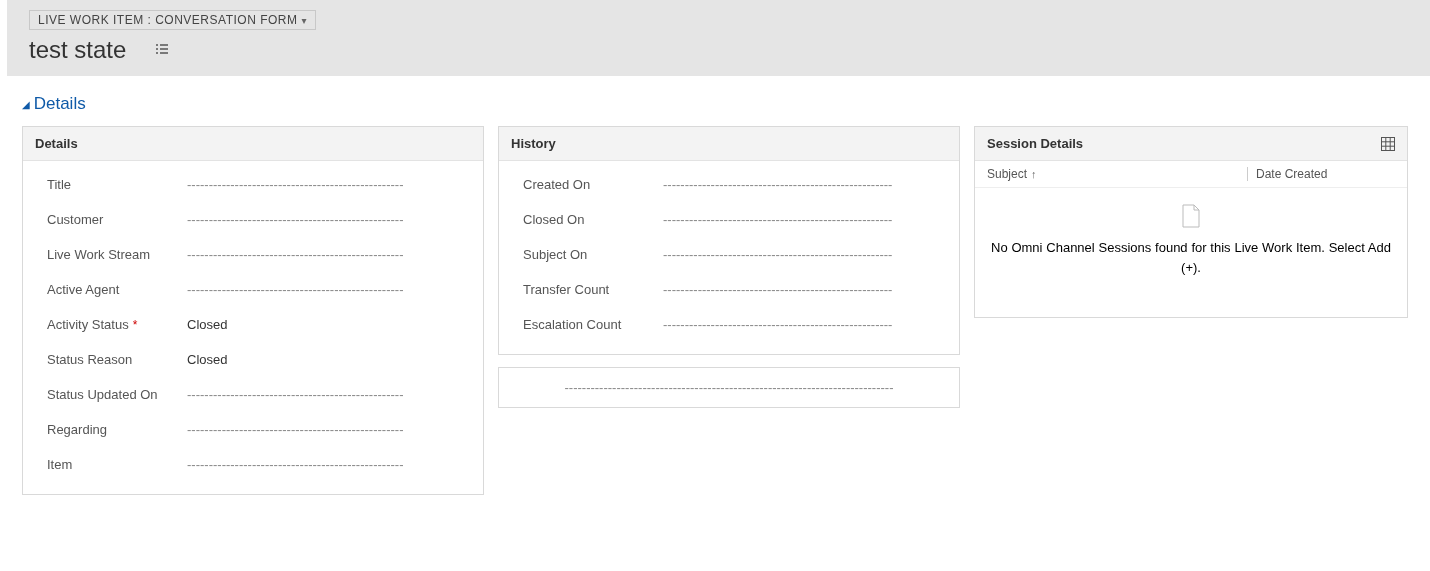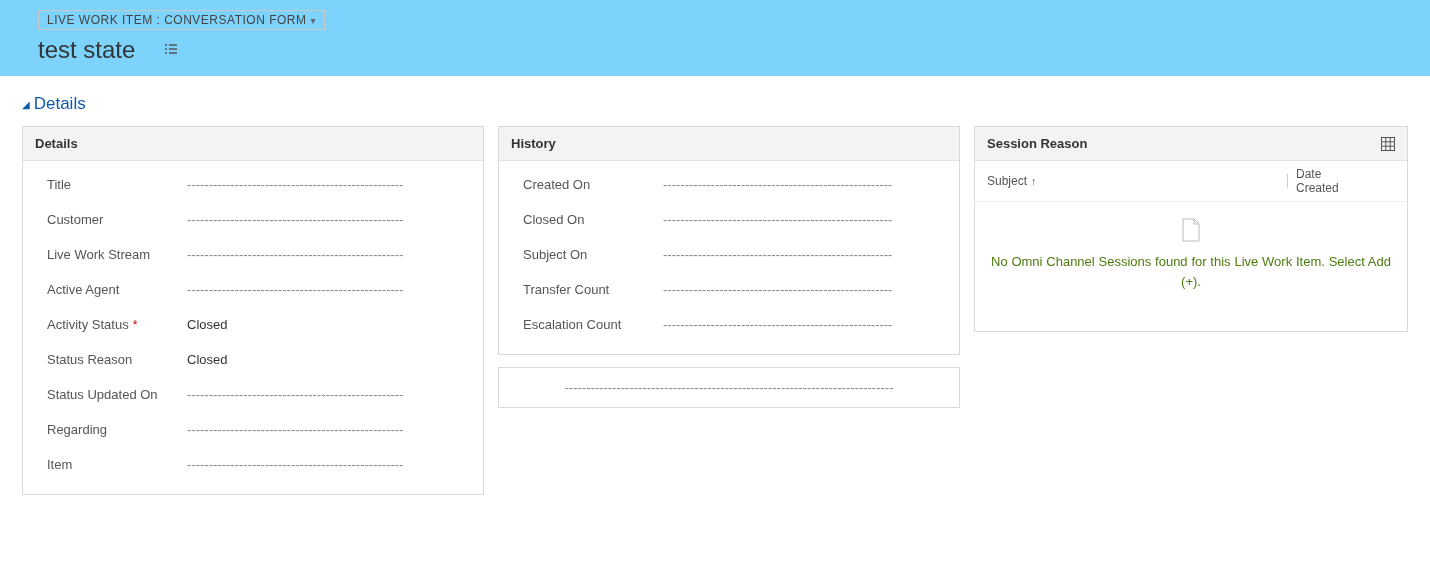--- a/index.html
+++ b/index.html
@@ -4,22 +4,23 @@
 <style>
   * { box-sizing: border-box; margin: 0; padding: 0; }
   body {
     font-family: "Segoe UI", Tahoma, Geneva, Verdana, sans-serif;
     font-size: 13px;
     color: #333;
     background: #fff;
     width: 1430px;
   }
   .header-region {
-    background: #7dd3fc;
-    padding: 10px 22px 12px 38px;
+    background: #e5e5e5;
+    padding: 10px 22px 12px 22px;
+    margin-left: 7px;
   }
   .breadcrumb-box {
     display: inline-flex;
     align-items: center;
     border: 1px solid #c8c8c8;
     padding: 2px 8px;
     font-size: 12px;
     letter-spacing: 0.5px;
     color: #444;
     cursor: pointer;
@@ -121,21 +122,20 @@
     display: inline-block;
   }
   .grid-icon svg { display:block; }
   .subgrid-header {
     display: flex;
     align-items: center;
     font-size: 12px;
     color: #555;
     padding: 6px 12px;
     border-bottom: 1px solid #eee;
-    gap: 40px;
   }
   .subgrid-col {
     display: flex;
     align-items: center;
     padding-right: 8px;
   }
   .subgrid-col.subject { flex: 0 0 260px; }
   .subgrid-col.date { flex: 1; }
   .subgrid-col .sep {
     border-left: 1px solid #ccc;
@@ -147,21 +147,21 @@
     text-align: center;
     padding: 16px 10px 40px 10px;
     color: #888;
   }
   .empty-icon {
     margin: 0 auto 10px auto;
     width: 20px; height: 24px;
   }
   .empty-text {
     font-size: 13px;
-    color: #4d7c0f;
+    color: #000000;
     line-height: 1.5;
     text-align: justify;
     text-align-last: center;
     padding: 0 6px;
   }
   .notes-panel .panel-body {
     padding: 12px 14px;
   }
 </style>
 </head>
@@ -292,21 +292,21 @@
       <div class="panel notes-panel">
         <div class="panel-body">
           <div class="field-value dashed" style="text-align:center">----------------------------------------------------------------------------</div>
         </div>
       </div>
     </div>
 
     <div class="col col-right">
       <div class="panel">
         <div class="panel-header">
-          <span>Session Reason</span>
+          <span>Session Details</span>
           <span class="grid-icon">
             <svg viewBox="0 0 14 14">
               <rect x="0.5" y="0.5" width="13" height="13" fill="none" stroke="#555"></rect>
               <line x1="0.5" y1="4.8" x2="13.5" y2="4.8" stroke="#555"></line>
               <line x1="0.5" y1="9.2" x2="13.5" y2="9.2" stroke="#555"></line>
               <line x1="4.8" y1="0.5" x2="4.8" y2="13.5" stroke="#555"></line>
               <line x1="9.2" y1="0.5" x2="9.2" y2="13.5" stroke="#555"></line>
             </svg>
           </span>
         </div>

